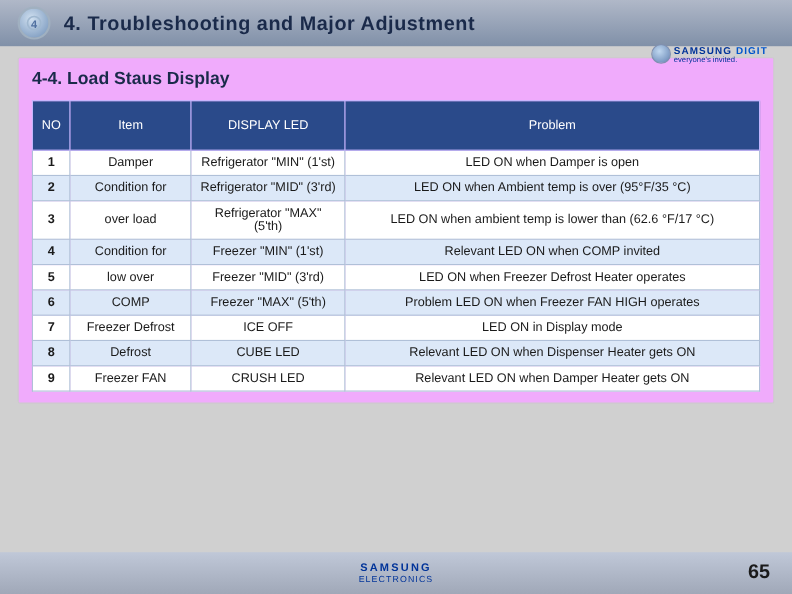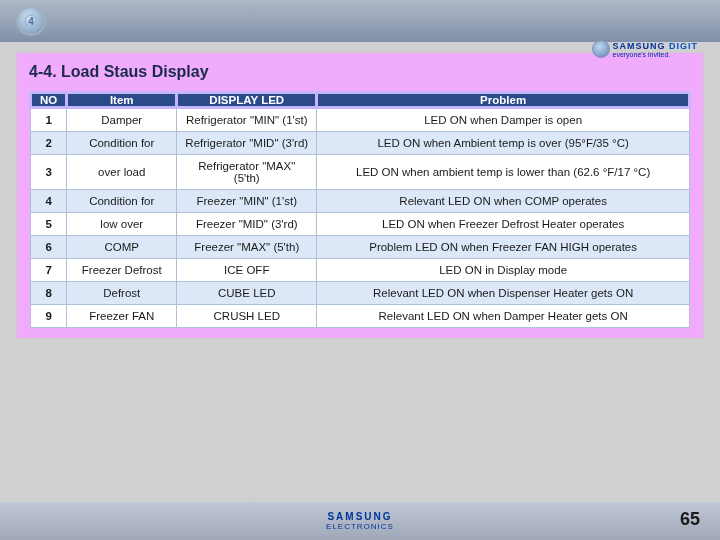--- a/index.html
+++ b/index.html
@@ -87,24 +87,24 @@
       border-collapse: collapse;
       font-size: 11.5px;
     }
 
     thead tr {
       background: #2a4a8a;
       color: white;
     }
 
     thead th {
-      padding: 0 8px;
+      padding: 16px 8px;
       text-align: center;
-      font-weight: bold;
-      border: 3px solid #c4b5fd;
+      font-weight: normal;
+      border: 1px solid #c4b5fd;
     }
 
     tbody tr:nth-child(odd) {
       background: #ffffff;
     }
     tbody tr:nth-child(even) {
       background: #dce8f8;
     }
 
     tbody td {
@@ -172,20 +172,21 @@
 
 <div class="outer-container">
 
   <div class="header-bar">
     <div class="header-icon">
       <svg width="16" height="16" viewBox="0 0 16 16">
         <circle cx="8" cy="8" r="6" fill="none" stroke="#a0b8d0" stroke-width="1.5"></circle>
         <text x="8" y="12" text-anchor="middle" font-size="10" fill="#5070a0" font-weight="bold">4</text>
       </svg>
     </div>
+    <span class="header-title">4. Troubleshooting and Major Adjustment</span>
   </div>
 
   <div class="main-content">
 
     <div style="display:flex; justify-content:space-between; align-items:flex-start;">
       <div class="section-title">4-4. Load Staus Display</div>
       <div class="samsung-logo">
         <div style="display:flex; align-items:center; gap:2px;">
           <div style="width:18px;height:18px;border-radius:50%;background:radial-gradient(circle at 40% 35%,#c0d8f0,#6080b0);border:1px solid #8090b0;"></div>
           <div>
@@ -221,21 +222,21 @@
           <tr>
             <td>3</td>
             <td>over load</td>
             <td>Refrigerator "MAX" (5'th)</td>
             <td>LED ON when ambient temp is lower than (62.6 °F/17 °C)</td>
           </tr>
           <tr>
             <td>4</td>
             <td>Condition for</td>
             <td>Freezer "MIN" (1'st)</td>
-            <td>Relevant LED ON when COMP operates</td>
+            <td>Relevant LED ON when COMP invited</td>
           </tr>
           <tr>
             <td>5</td>
             <td>low over</td>
             <td>Freezer "MID" (3'rd)</td>
             <td>LED ON when Freezer Defrost Heater operates</td>
           </tr>
           <tr>
             <td>6</td>
             <td>COMP</td>

